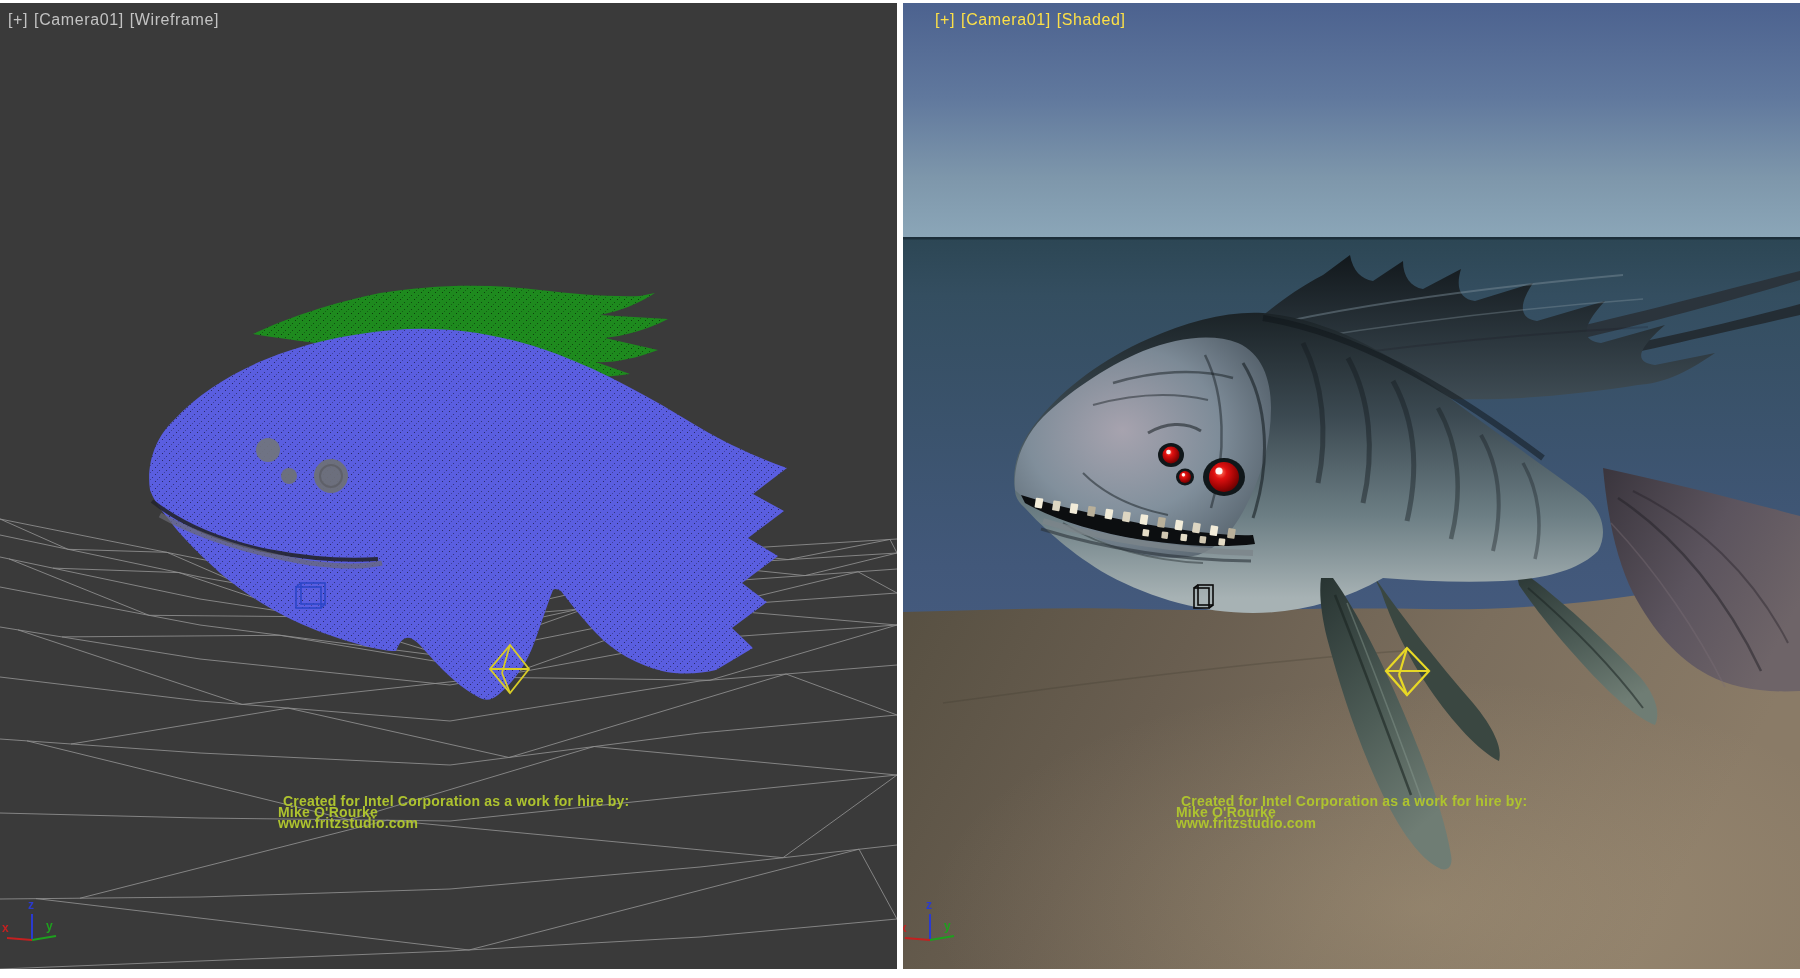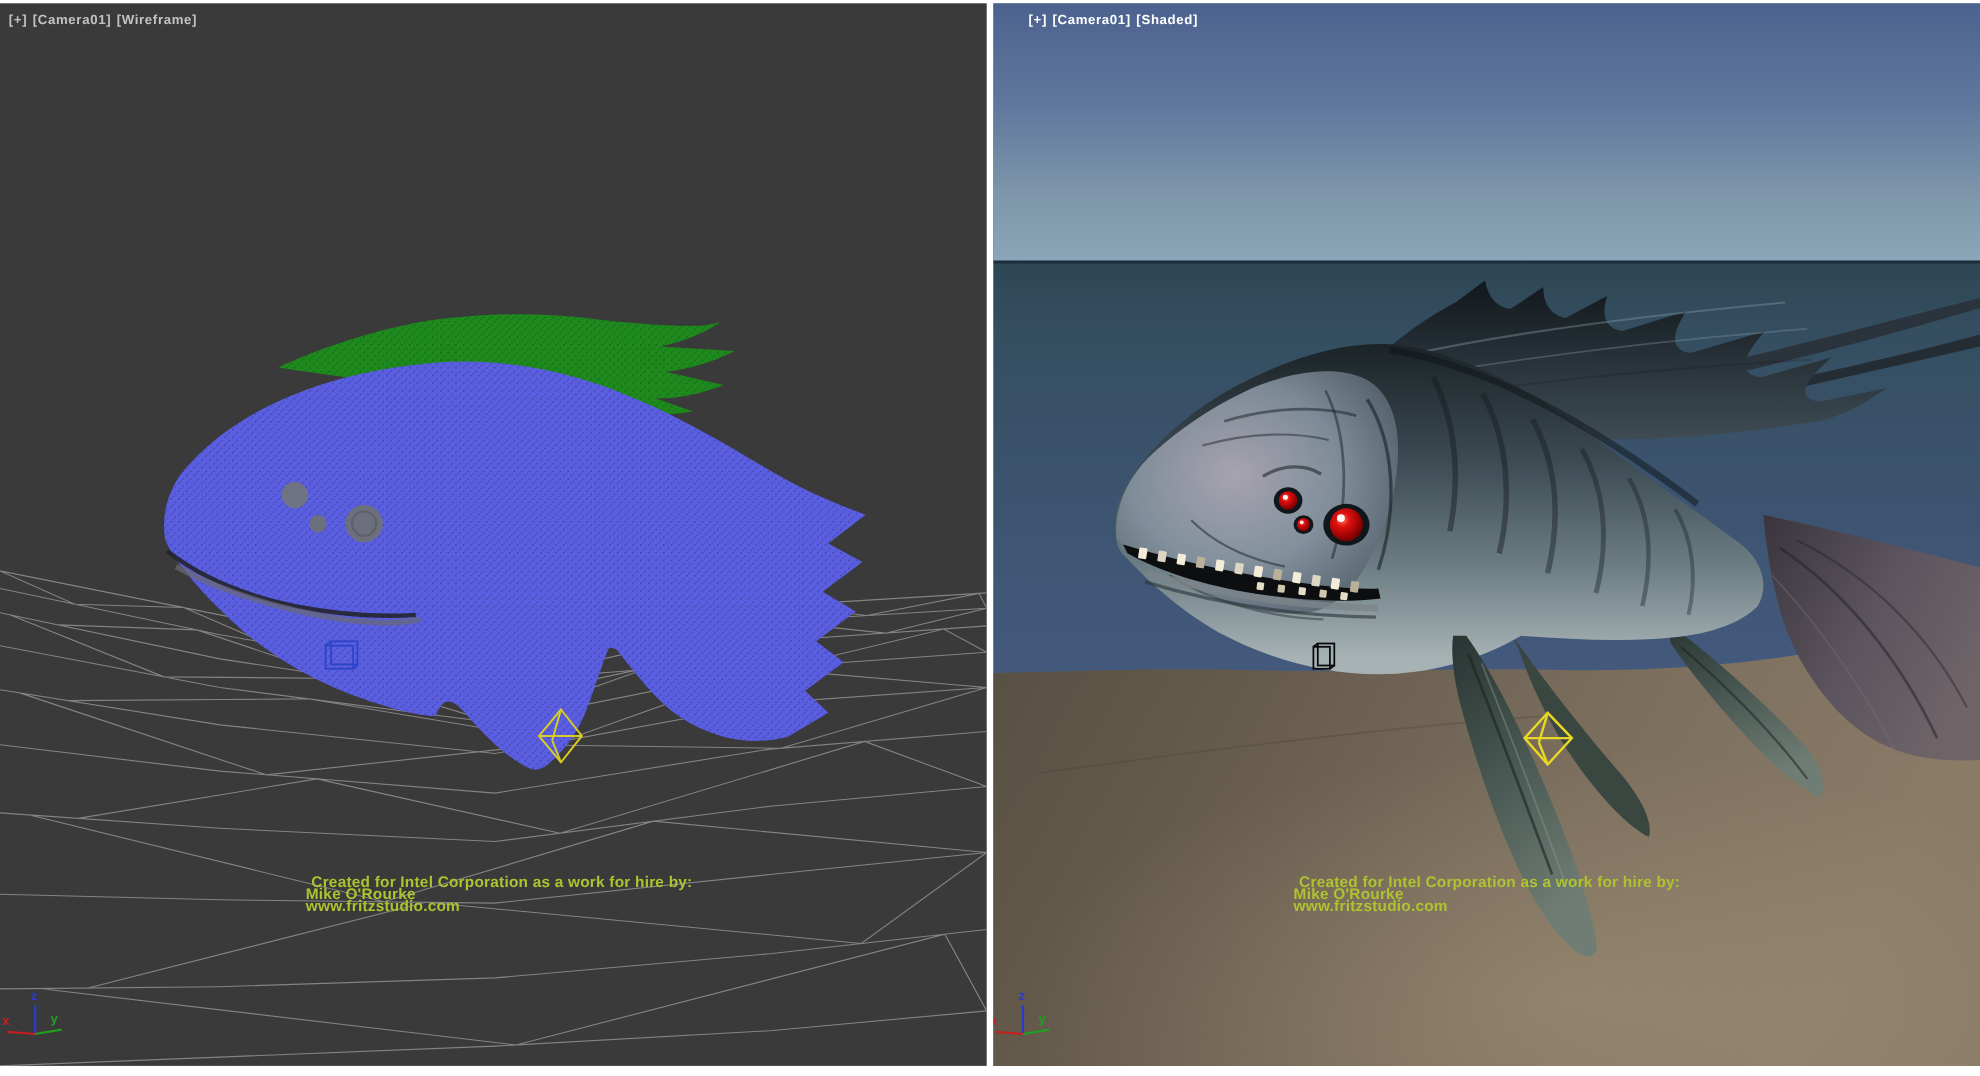--- a/index.html
+++ b/index.html
@@ -2,24 +2,24 @@
 <html><head>
 <meta charset="utf-8">
 <style>
   html,body{margin:0;padding:0;background:#ffffff;}
   .stage{position:relative;width:1800px;height:978px;background:#fff;overflow:hidden;
          font-family:"Liberation Sans", sans-serif;}
   .viewport{position:absolute;top:3px;height:966px;overflow:hidden;}
   .vp-left{left:0;width:897px;background:#3a3a3a;}
   .vp-right{left:903px;width:897px;background:#4c628f;}
   .viewport svg{position:absolute;left:0;top:0;}
-  .vp-label{position:absolute;left:8px;top:8px;font-size:12px;letter-spacing:.6px;
-            white-space:nowrap;user-select:none;font-weight:bold;}
+  .vp-label{position:absolute;left:8px;top:8px;font-size:16px;letter-spacing:.6px;
+            white-space:nowrap;user-select:none;}
   .vp-left .vp-label{color:#c3c3c3;}
-  .vp-right .vp-label{color:#ffffff;padding-left:24px;}
+  .vp-right .vp-label{color:#fde047;padding-left:24px;}
   .vp-label span{margin-right:1px;cursor:pointer;}
   .watermark{position:absolute;font-size:14px;font-weight:bold;line-height:11px;
              color:#aec32f;letter-spacing:.2px;white-space:nowrap;}
   .wm-left{left:278px;top:793px;}
   .wm-left .l1{margin-left:5px;}
   .wm-right{left:273px;top:793px;}
   .wm-right .l1{margin-left:5px;}
 </style>
 </head>
 <body>

